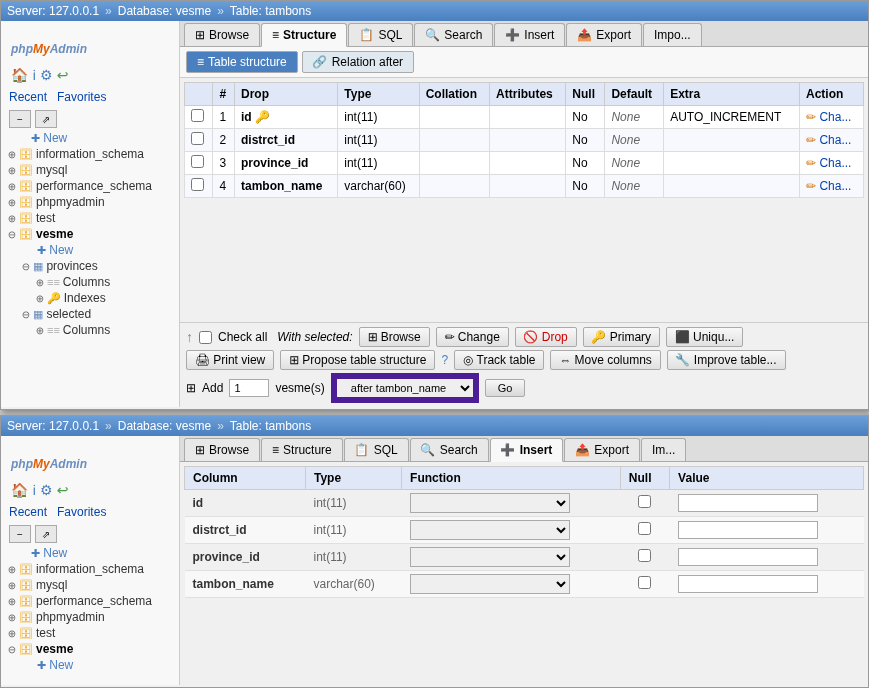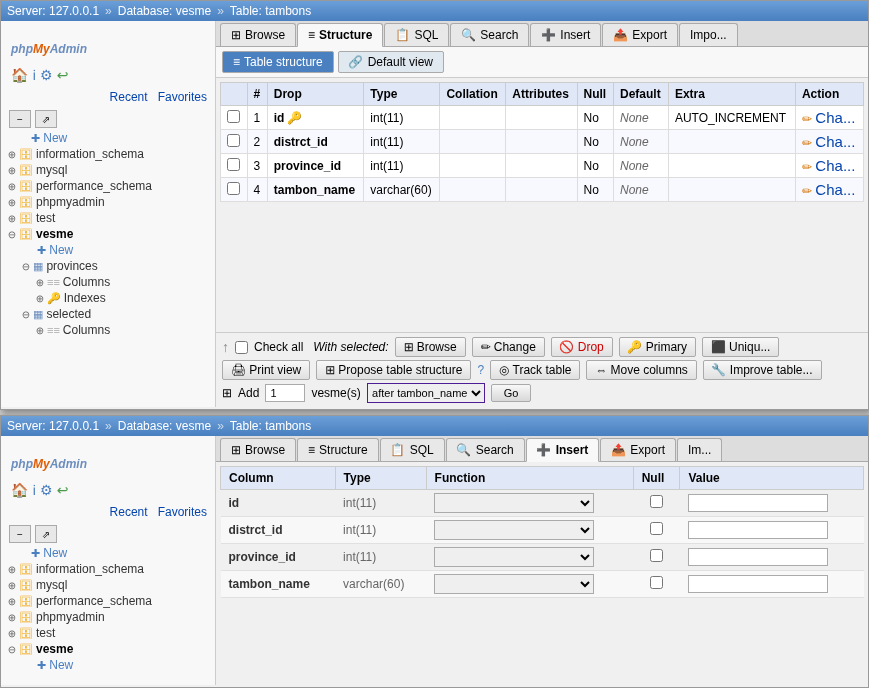--- a/index.html
+++ b/index.html
@@ -36,21 +36,21 @@
       margin: 0 2px;
     }
 
     .main-layout {
       display: flex;
       height: calc(100% - 22px);
     }
 
     
     .sidebar {
-      width: 215px;
+      width: 179px;
       background: #f8f8f8;
       border-right: 1px solid #ccc;
       overflow-y: auto;
       padding: 4px 0;
       flex-shrink: 0;
     }
 
     .pma-logo {
       padding: 8px 10px 4px;
       font-size: 22px;
@@ -70,21 +70,20 @@
     .logo-icon { color: #e05c00; font-size: 14px; cursor: pointer; }
     .logo-icon.blue { color: #4a7fc0; }
     .logo-icon.green { color: #4a9a4a; }
 
     .recent-fav {
       padding: 2px 8px 4px;
       font-size: 11px;
       color: #555;
       display: flex;
       gap: 10px;
-      justify-content: flex-end;
     }
     .recent-fav span { cursor: pointer; color: #0645ad; }
 
     .sidebar-controls {
       display: flex;
       padding: 2px 8px;
       gap: 4px;
     }
     .sidebar-btn {
       border: 1px solid #aaa;
@@ -199,21 +198,21 @@
     table.struct-table td {
       padding: 3px 6px;
       border: 1px solid #ddd;
       vertical-align: middle;
     }
     table.struct-table tr:nth-child(even) td { background: #f8f8ff; }
 
     .action-link {
       color: #0645ad;
       cursor: pointer;
-      font-size: 15px;
+      font-size: 12px;
     }
 
     
     .footer-actions {
       padding: 4px 6px;
       background: #f0f0f0;
       border-top: 1px solid #ccc;
       display: flex;
       flex-direction: column;
       gap: 3px;
@@ -241,24 +240,23 @@
     .btn-go {
       padding: 2px 12px;
       border: 1px solid #aaa;
       background: linear-gradient(to bottom, #f8f8f8, #d8d8d8);
       cursor: pointer;
       font-size: 11px;
       border-radius: 2px;
     }
 
     .select-after {
-      padding: 2px 0;
-      border: 1px solid #4c1d95;
-      font-size: 11px;
-      text-align: center;
+      padding: 2px 10px;
+      border: 6px solid #4c1d95;
+      font-size: 11px;
     }
 
     .num-input {
       width: 40px;
       padding: 2px 4px;
       border: 1px solid #aaa;
       font-size: 11px;
     }
 
     .indexes-link {
@@ -446,21 +444,21 @@
         </div>
       </div>
 
       <div class="sub-tab-bar">
         <div class="sub-tab active">
           <span>≡</span>
           <span>Table structure</span>
         </div>
         <div class="sub-tab">
           <span>🔗</span>
-          <span>Default view</span>
+          <span>Relation after</span>
         </div>
       </div>
 
       <div class="table-container">
         <table class="struct-table">
           <thead>
             <tr>
               <th></th>
               <th>#</th>
               <th>Drop</th>

